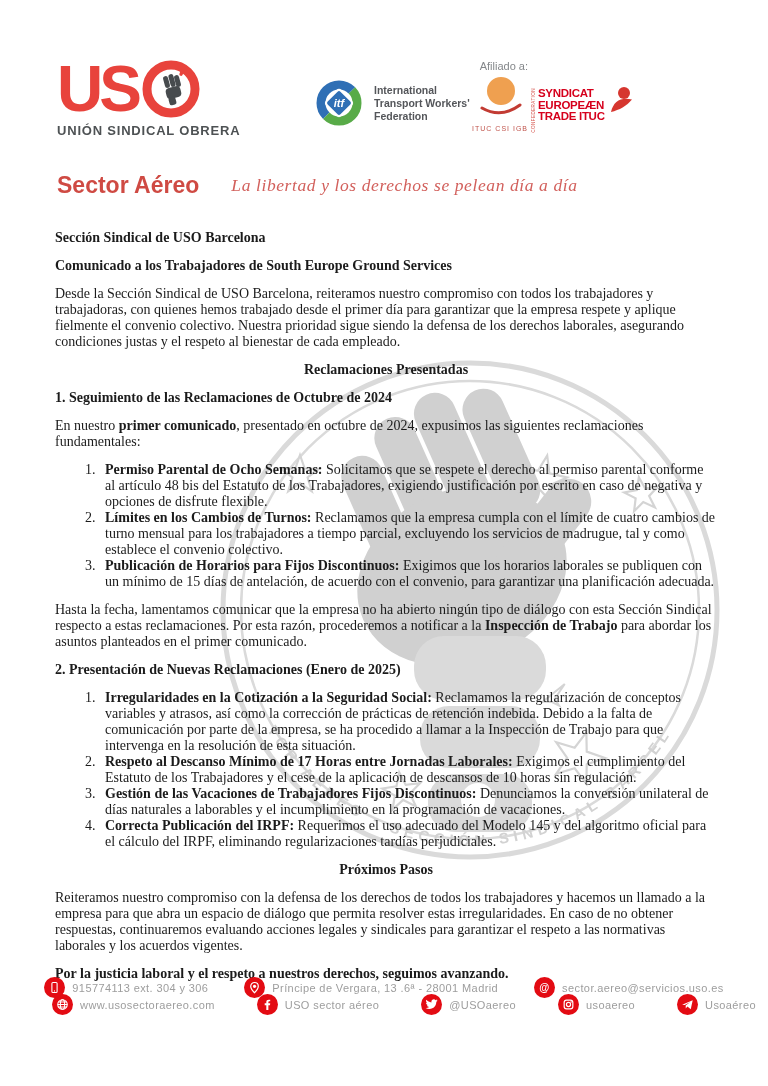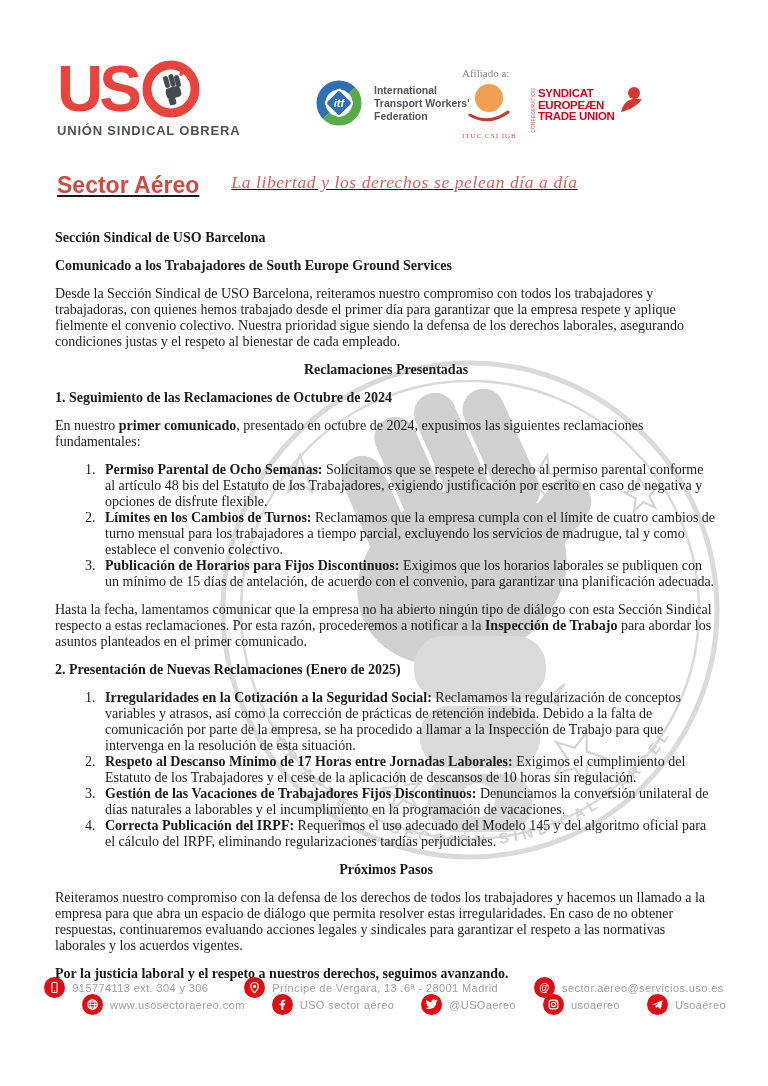--- a/index.html
+++ b/index.html
@@ -15,48 +15,48 @@
   .hdr { position:absolute; inset:0; z-index:2; }
   .uso-logo { position:absolute; left:57px; top:60px; width:180px; }
   .uso-word { display:flex; align-items:flex-end; font-family:"Liberation Sans", sans-serif;
     font-weight:bold; font-size:64px; line-height:58px; letter-spacing:-4px; color:#e8433c; }
   .uso-o { width:58px; height:58px; margin-left:4px; }
   .uso-sub { font-family:"Liberation Sans", sans-serif; font-weight:bold; color:#4e5254;
     font-size:13px; letter-spacing:0.8px; margin-top:5px; white-space:nowrap; }
   .itf { position:absolute; left:314px; top:78px; display:flex; gap:10px; align-items:center; }
   .itf-name { font-family:"Liberation Sans", sans-serif; font-weight:bold; color:#54565a;
     font-size:10.5px; line-height:13px; }
-  .afiliado { position:absolute; left:462px; top:67px; width:66px; text-align:left;
-    font-family:Liberation Serif, serif; }
+  .afiliado { position:absolute; left:462px; top:60px; width:66px; text-align:right;
+    font-family:Liberation Sans, sans-serif; }
   .afiliado-label { color:#84878a; font-size:11px; margin-bottom:2px; }
   .ituc-caption { color:#c0544c; font-size:7px; letter-spacing:1px; margin-top:1px; }
   .etuc { position:absolute; left:531px; top:88px; display:flex; gap:2px; }
   .etuc-side { writing-mode:vertical-rl; transform:rotate(180deg); font-family:"Liberation Sans", sans-serif;
     font-size:4.6px; color:#d6564f; letter-spacing:0.4px; }
   .etuc-lines { font-family:"Liberation Sans", sans-serif; font-weight:bold; color:#d6001c;
     font-size:11.5px; line-height:11.5px; letter-spacing:-0.3px; }
   .etuc-fig { margin-left:2px; margin-top:-2px; }
-  .sector { position:absolute; left:57px; top:172px; display:flex; align-items:flex-start;text-decoration:underline; }
+  .sector { position:absolute; left:57px; top:172px; display:flex; align-items:center; }
   .sector-title { font-family:"Liberation Sans", sans-serif; font-weight:bold; font-size:23px; color:#cf4a43; }
   .tagline { margin-left:32px; font-style:italic; font-size:17.5px; color:#d2605c; letter-spacing:0.6px; }
 
   
   .content { position:absolute; left:55px; top:230px; width:662px; z-index:2;
     font-size:14px; line-height:16px; }
   .content p { margin:0 0 12px 0; }
   .content p.b { font-weight:bold; }
   .content p.center { text-align:center; font-weight:bold; }
   .content ol { margin:0 0 12px 0; padding-left:44px; }
   .content li { padding-left:6px; }
 
   
   .footer-row { position:absolute; left:0; right:0; z-index:2; display:flex;
     justify-content:center; align-items:center;
     font-family:"Liberation Sans", sans-serif; color:#9d9d9d; font-size:11px; letter-spacing:0.4px; }
-  .footer-row.r1 { top:994px; gap:27px;margin-left:40px; }
+  .footer-row.r1 { top:994px; gap:42px;margin-left:40px; }
   .footer-row.r2 { top:977px; gap:36px; }
   .f-item { display:flex; align-items:center; gap:7px; cursor:pointer; }
   .f-icon { flex:0 0 auto; width:21px; height:21px; border-radius:50%; background:#e30b13;
     display:flex; align-items:center; justify-content:center; }
   .f-icon svg { width:13px; height:13px; display:block; }
 </style>
 </head>
 <body>
 
 <div class="page">
@@ -143,21 +143,21 @@
         <path d="M8 34 Q27 45 46 31" stroke="#c23b33" stroke-width="3" fill="none" stroke-linecap="round"></path>
       </svg>
       <div class="ituc-caption">ITUC CSI IGB</div>
     </div>
 
     <div class="etuc">
       <div class="etuc-side">CONFEDERATION</div>
       <div class="etuc-lines">
         <div>SYNDICAT</div>
         <div>EUROPEÆN</div>
-        <div>TRADE UNION</div>
+        <div>TRADE ITUC</div>
       </div>
       <svg class="etuc-fig" width="25" height="28" viewBox="0 0 25 28">
         <circle cx="15" cy="7" r="6" fill="#d6362f"></circle>
         <path d="M2 26 C4.5 15 12 11 23 13.5 C17.5 20 10.5 24 2 26 Z" fill="#d6362f"></path>
       </svg>
     </div>
 
     <div class="sector">
       <span class="sector-title">Sector Aéreo</span>
       <span class="tagline">La libertad y los derechos se pelean día a día</span>

